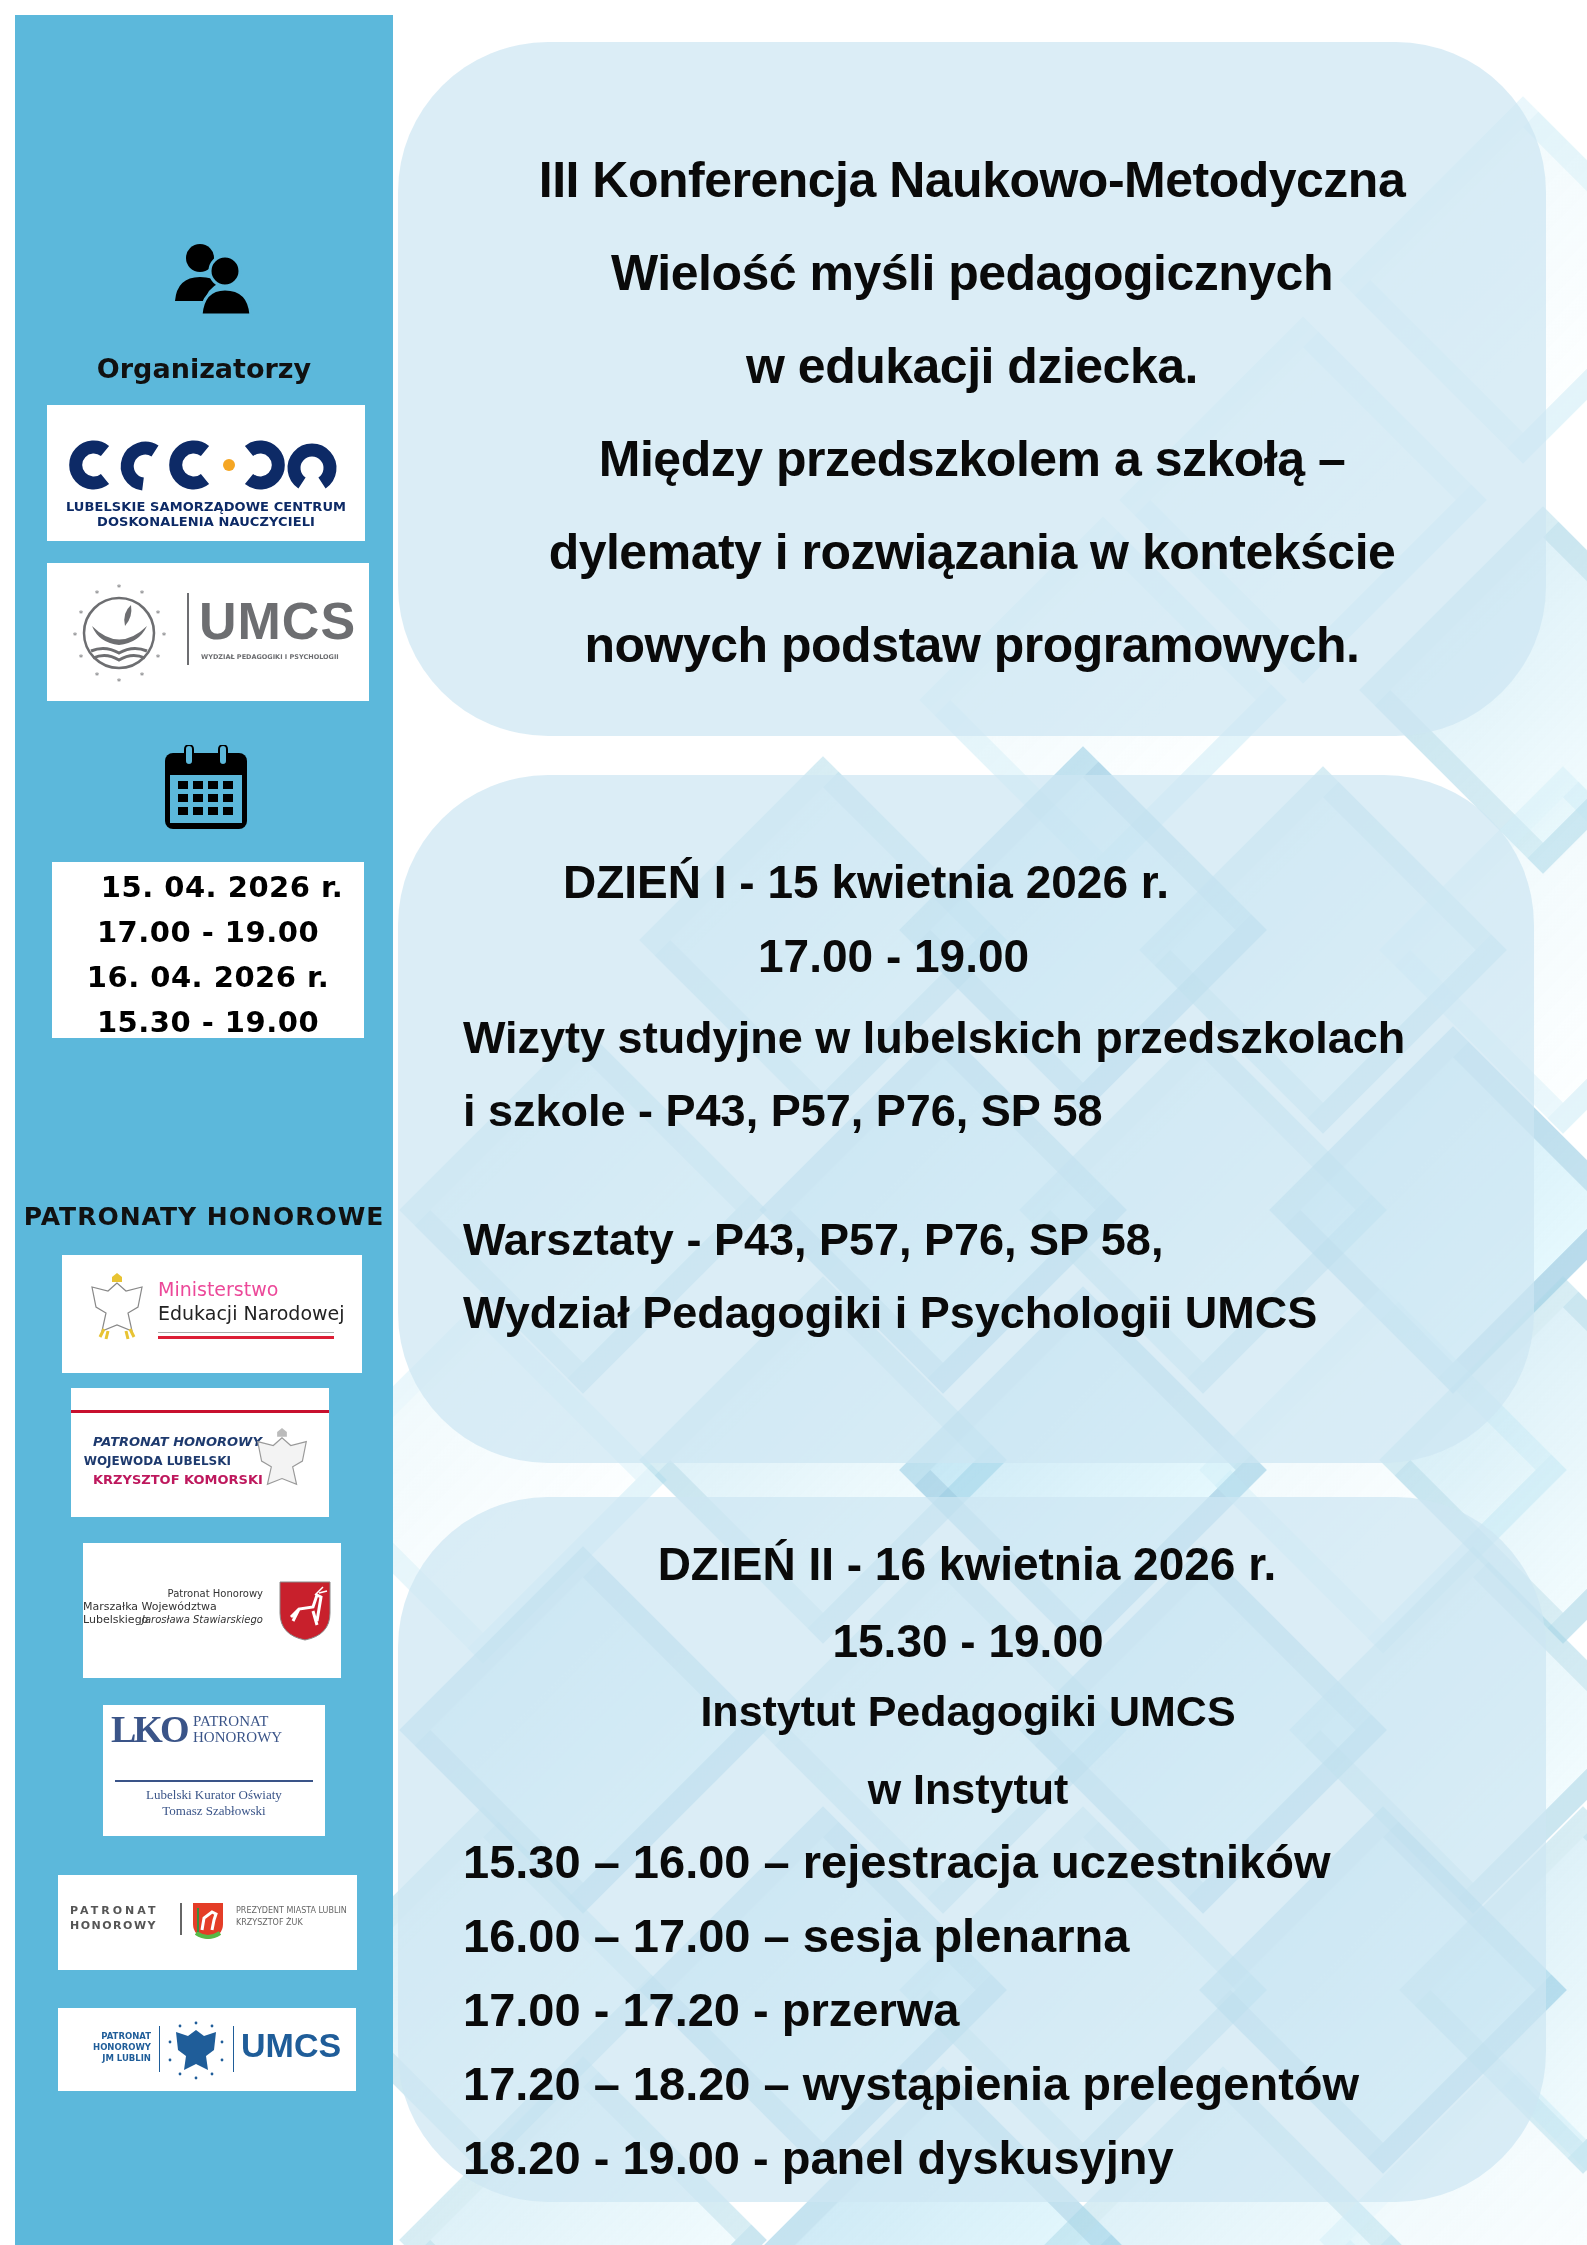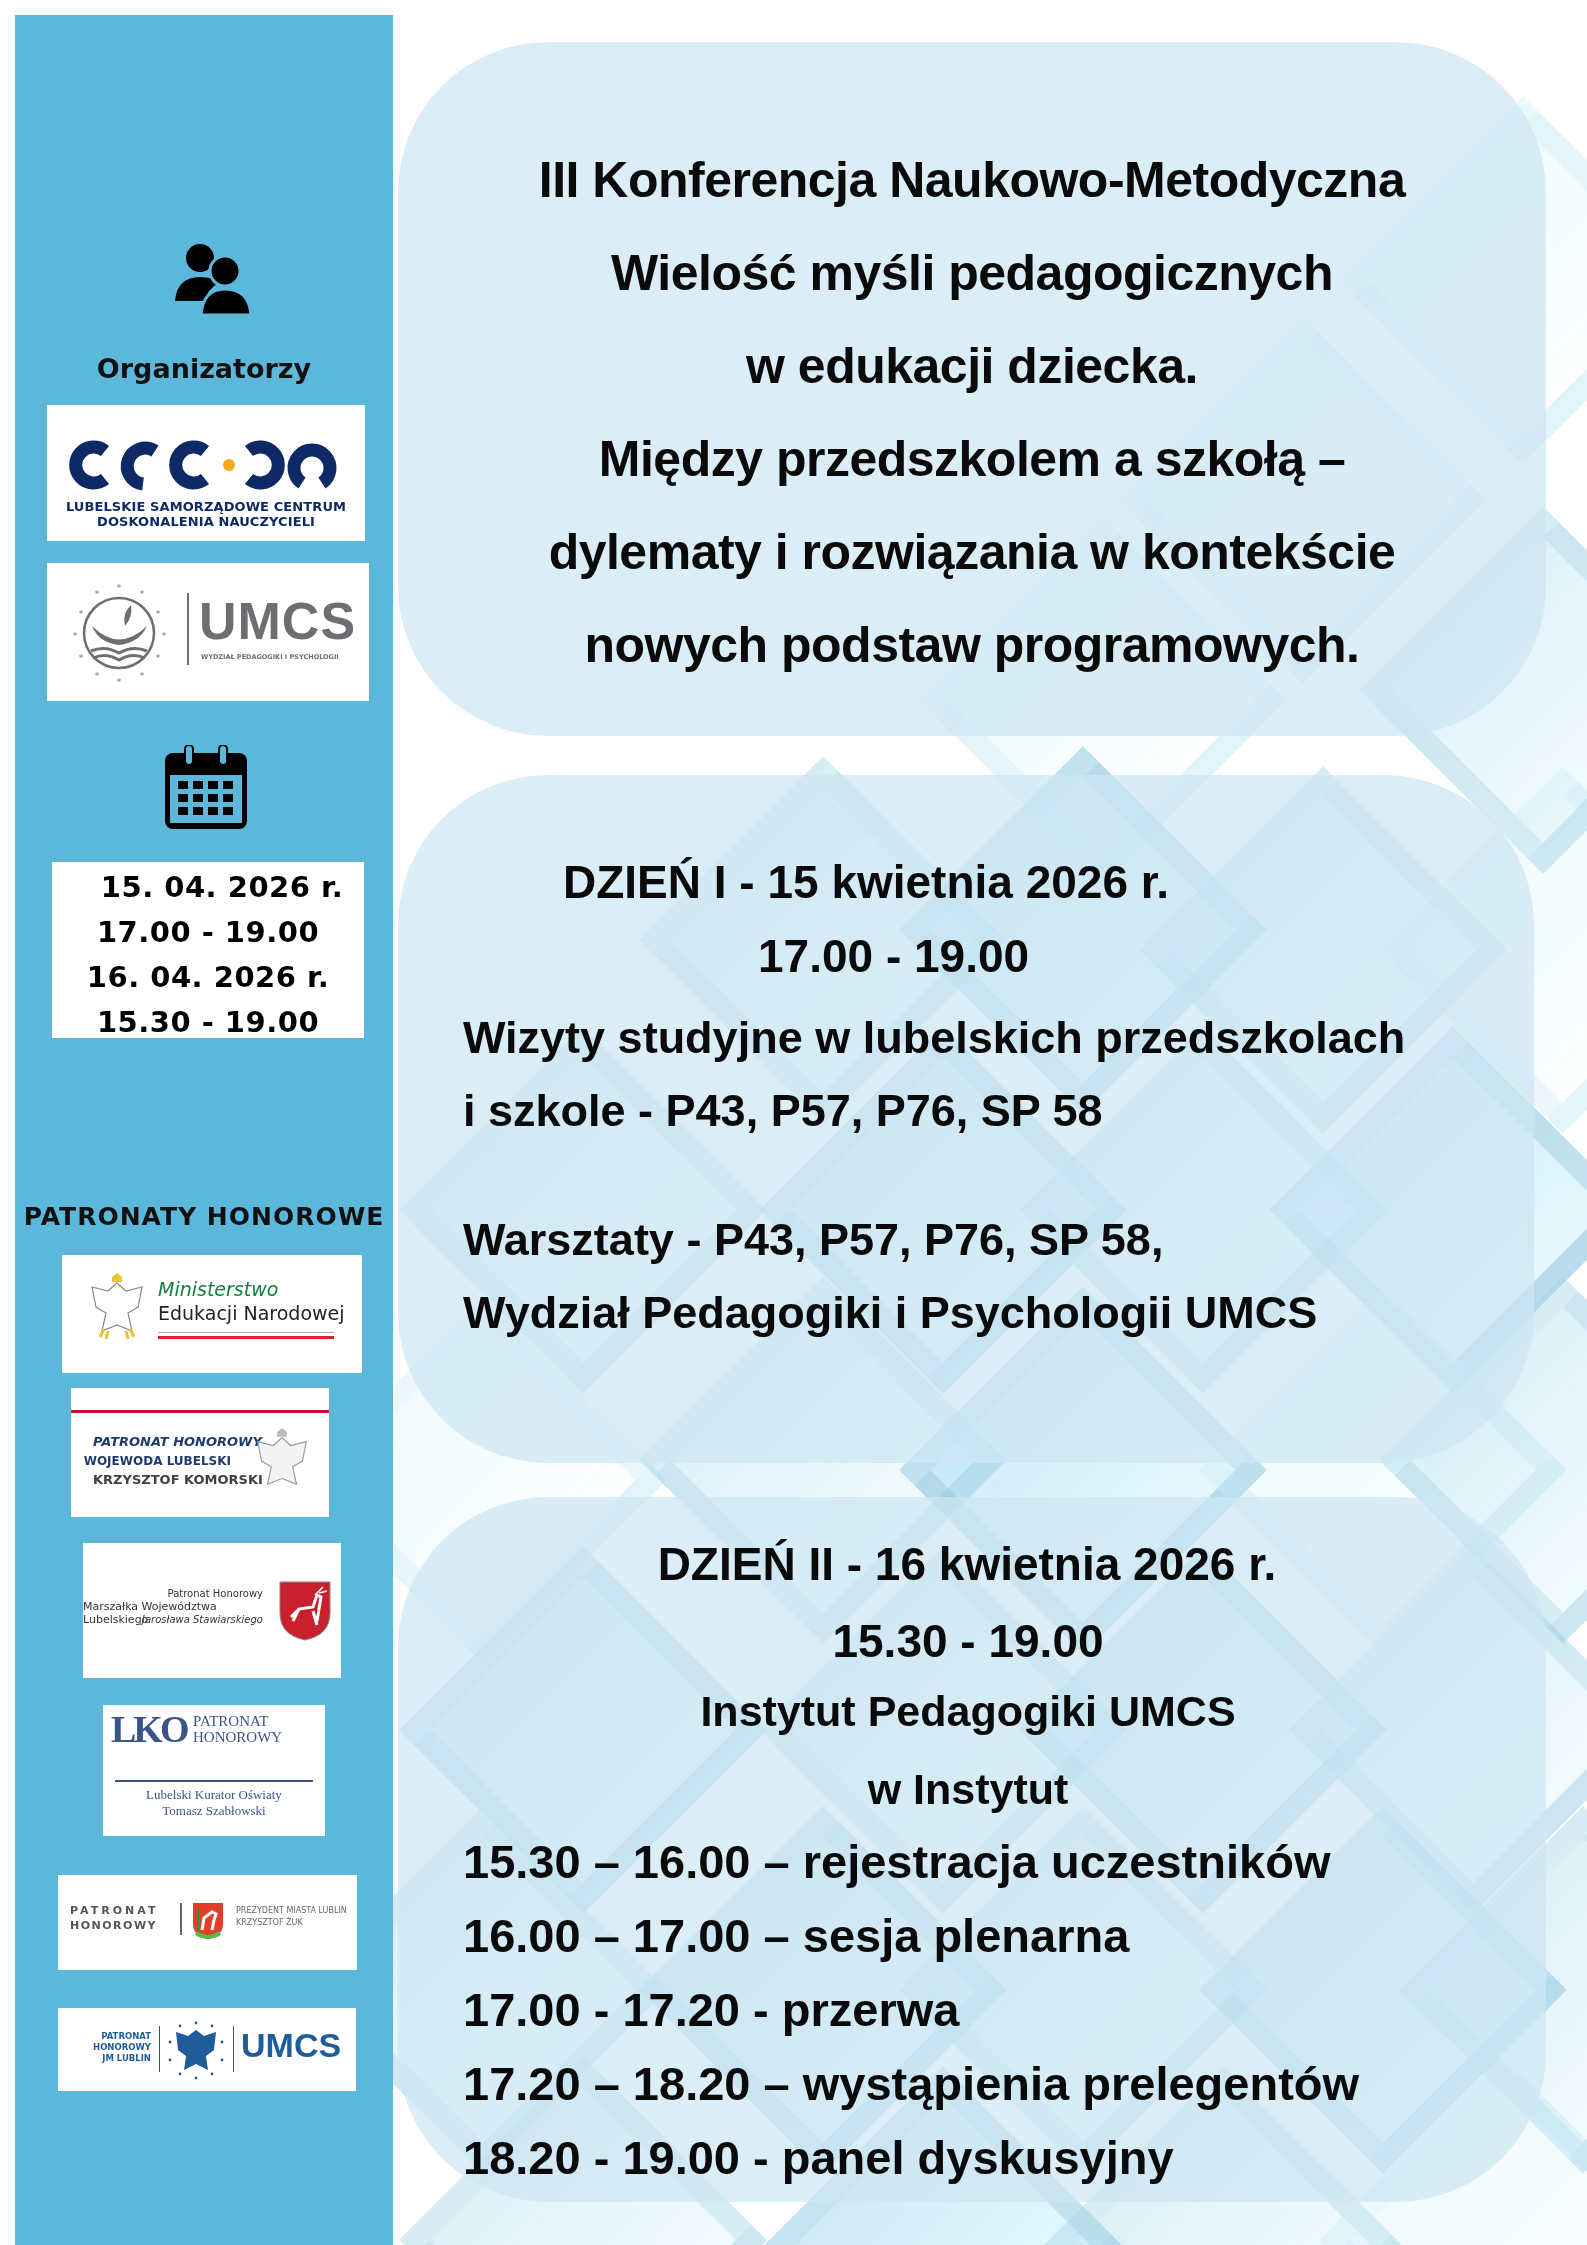--- a/index.html
+++ b/index.html
@@ -158,31 +158,31 @@
   </div>
 
   <div class="sb-label patr-label">PATRONATY HONOROWE</div>
 
   <div class="logo-box men">
     <svg style="position:absolute;left:26px;top:18px;" width="58" height="70" viewBox="0 0 58 70">
       <path d="M29 10 L20 18 L4 14 L8 34 L18 40 L14 58 L29 52 L44 58 L40 40 L50 34 L54 14 L38 18 Z" fill="#fff" stroke="#888" stroke-width="1.2"></path>
       <path d="M24 4 L29 0 L34 4 L34 9 L24 9Z" fill="#e8c332"></path>
       <path d="M16 56 L12 64 M20 58 L18 66 M42 56 L46 64 M38 58 L40 66" stroke="#e8c332" stroke-width="3"></path>
     </svg>
-    <div style="position:absolute;left:96px;top:22px;font-size:19px;color:#15803d;line-height:24px;font-style:italic;">Ministerstwo</div>
+    <div style="position:absolute;left:96px;top:22px;font-size:19px;color:#ec4899;line-height:24px;">Ministerstwo</div>
     <div style="position:absolute;left:96px;top:46px;font-size:19px;color:#222;line-height:24px;">Edukacji Narodowej</div>
     <div style="position:absolute;left:96px;top:77px;width:176px;height:1px;background:#aaa;"></div>
     <div style="position:absolute;left:96px;top:81px;width:176px;height:3px;background:#dc1e35;"></div>
   </div>
 
   <div class="logo-box woj">
     <div style="position:absolute;left:0;top:22px;width:258px;height:3px;background:#c8102e;"></div>
     <div style="position:absolute;left:22px;top:46px;font-size:13px;font-style:italic;font-weight:bold;color:#1e3a6e;">PATRONAT HONOROWY</div>
     <div style="position:absolute;left:0;width:160px;top:66px;font-size:12px;font-weight:bold;color:#1e3a6e;text-align:right;">WOJEWODA LUBELSKI</div>
-    <div style="position:absolute;left:22px;top:84px;font-size:13px;font-weight:bold;color:#404040;">KRZYSZTOF KOMORSKI</div>
+    <div style="position:absolute;left:22px;top:84px;font-size:13px;font-weight:bold;color:#be185d;">KRZYSZTOF KOMORSKI</div>
     <svg style="position:absolute;left:180px;top:40px;" width="62" height="68" viewBox="0 0 58 70">
       <path d="M29 10 L20 18 L4 14 L8 34 L18 40 L14 58 L29 52 L44 58 L40 40 L50 34 L54 14 L38 18 Z" fill="#f3f3f3" stroke="#999" stroke-width="1.2"></path>
       <path d="M24 4 L29 0 L34 4 L34 9 L24 9Z" fill="#bbb"></path>
     </svg>
   </div>
 
   <div class="logo-box mar">
     <div style="position:absolute;left:0;width:180px;top:44px;font-size:10px;color:#333;text-align:right;line-height:13px;">Patronat Honorowy</div>
     <div style="position:absolute;left:0;width:180px;top:57px;font-size:11px;color:#333;text-align:left;line-height:13px;">Marszałka Województwa Lubelskiego</div>
     <div style="position:absolute;left:0;width:180px;top:70px;font-size:10px;font-style:italic;color:#333;text-align:right;line-height:13px;">Jarosława Stawiarskiego</div>

